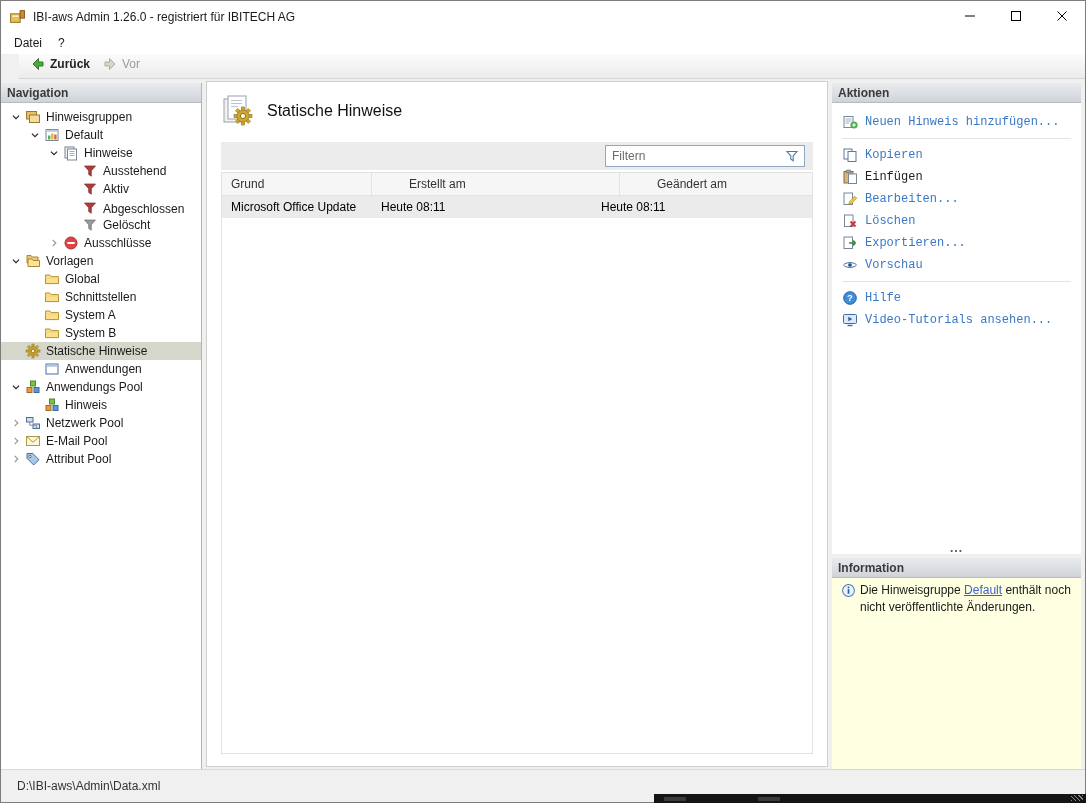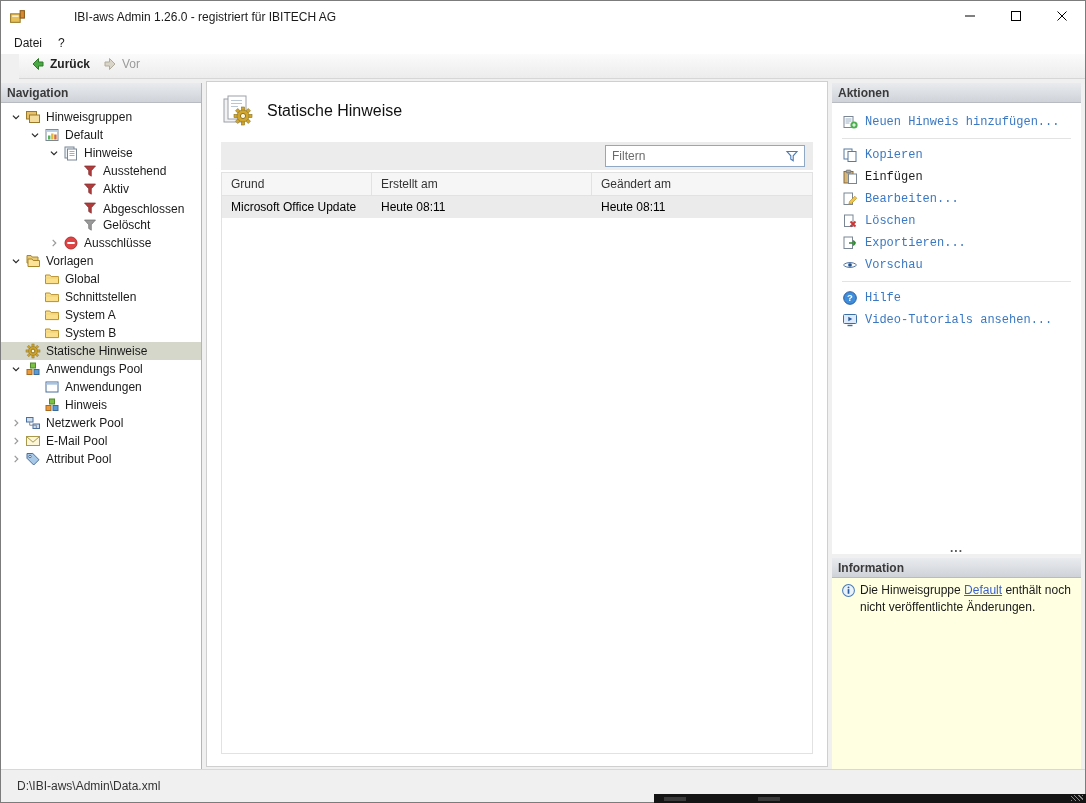--- a/index.html
+++ b/index.html
@@ -1,21 +1,21 @@
 <!DOCTYPE html>
 <html><head>
 <meta charset="utf-8">
 <style>
   *{box-sizing:border-box;margin:0;padding:0;}
   html,body{width:1086px;height:803px;}
   body{font-family:"Liberation Sans","DejaVu Sans",sans-serif;font-size:12px;color:#1a1a1a;background:#f0f0f0;overflow:hidden;position:relative;}
   .window{position:absolute;inset:0;border:1px solid #7c7c7c;background:#f0f0f0;display:flex;flex-direction:column;}
 
   
-  .titlebar{height:31px;background:#ffffff;display:flex;align-items:center;flex:none;gap:41px;}
+  .titlebar{height:31px;background:#ffffff;display:flex;align-items:center;flex:none;}
   .app-icon{width:17px;height:17px;margin-left:8px;display:inline-flex;}
   .title-text{margin-left:7px;}
   .win-controls{margin-left:auto;display:flex;height:100%;}
   .win-btn{width:46px;height:100%;display:flex;align-items:center;justify-content:center;background:transparent;border:none;cursor:pointer;}
   .win-btn svg{width:10px;height:10px;}
 
   
   .menubar{height:22px;background:#ffffff;display:flex;align-items:center;flex:none;padding-left:5px;}
   .menu-item{padding:3px 8px;cursor:default;}
   .toolbar{height:25px;flex:none;background:linear-gradient(#fbfbfb,#ececec);border-bottom:1px solid #d6d6d6;display:flex;align-items:flex-start;padding-left:5px;margin-left:18px;}
@@ -41,21 +41,21 @@
   .main-panel{position:absolute;left:205px;top:2px;bottom:2px;width:622px;background:#fff;border:1px solid #cfcfcf;display:flex;flex-direction:column;}
   .main-header{display:flex;align-items:center;gap:12px;padding:12px 14px 10px;flex:none;}
   .big-icon{width:34px;height:34px;flex:none;display:inline-flex;}
   .main-title{font-size:16px;font-weight:normal;color:#111;}
   .filter-band{margin:4px 14px 2px;height:28px;background:#ececec;display:flex;align-items:center;justify-content:flex-end;padding-right:8px;flex:none;}
   .filter-box{width:200px;height:22px;background:#fff;border:1px solid #8fa9c4;display:flex;align-items:center;}
   .filter-input{flex:1;border:none;outline:none;padding:0 6px;font:inherit;color:#333;min-width:0;background:transparent;}
   .filter-input::placeholder{color:#6b6b6b;}
   .filter-funnel{width:16px;height:16px;margin-right:4px;flex:none;display:inline-flex;cursor:pointer;}
   .list-box{margin:0 14px 12px;border:1px solid #e2e2e2;flex:1;display:flex;flex-direction:column;overflow:hidden;}
-  .thead{display:flex;background:#f6f6f6;border-bottom:1px solid #e2e2e2;flex:none;}
+  .thead{display:flex;background:#f6f6f6;border-bottom:1px solid #e2e2e2;flex:none;gap:28px;}
   .th{padding:4px 9px;color:#333;border-right:1px solid #e2e2e2;}
   .col0{width:150px;flex:none;}
   .col1{width:220px;flex:none;}
   .col2{flex:1;border-right:none;}
   .tr{display:flex;background:#ebebeb;flex:none;}
   .td{padding:4px 9px;color:#000;}
 
   
   .right-panel{position:absolute;left:831px;right:4px;top:4px;bottom:0;display:flex;flex-direction:column;}
   .actions-section{height:471px;flex:none;background:#fff;display:flex;flex-direction:column;position:relative;}
@@ -302,44 +302,44 @@
                     <rect x="-1.1" y="-7" width="2.2" height="14" transform="rotate(90)"></rect>
                     <rect x="-1.1" y="-7" width="2.2" height="14" transform="rotate(135)"></rect>
                     <circle r="4.4"></circle>
                   </g>
                   <circle r="1.9" fill="#fdf6dc" stroke="#8d7325"></circle>
                 </g>
               </svg>
             </span>
             <span class="tree-label">Statische Hinweise</span>
           </div>
+          <div class="tree-row" style="padding-left: 27px;">
+            <span class="chev"></span>
+            <span class="icon16">
+              <svg viewBox="0 0 16 16">
+                <rect x="2" y="3" width="12" height="10" fill="#fff" stroke="#4a6e9e"></rect>
+                <rect x="2.5" y="3.5" width="11" height="2.2" fill="#a8c4e0"></rect>
+              </svg>
+            </span>
+            <span class="tree-label">Anwendungen</span>
+          </div>
           <div class="tree-row" style="padding-left: 8px;">
             <span class="chev">
               <svg viewBox="0 0 16 16">
                 <path d="M4.5 6.5L8 10l3.5-3.5" fill="none" stroke="#262626" stroke-width="1.4"></path>
               </svg>
             </span>
             <span class="icon16">
               <svg viewBox="0 0 16 16">
                 <rect x="5.5" y="2" width="5" height="5" fill="#7bc144" stroke="#4e8a28"></rect>
                 <rect x="2" y="8.5" width="5" height="5" fill="#e89a3c" stroke="#a86a20"></rect>
                 <rect x="9" y="8.5" width="5" height="5" fill="#5a9bd4" stroke="#3a6a9a"></rect>
               </svg>
             </span>
             <span class="tree-label">Anwendungs Pool</span>
-          </div>
-          <div class="tree-row" style="padding-left: 27px;">
-            <span class="chev"></span>
-            <span class="icon16">
-              <svg viewBox="0 0 16 16">
-                <rect x="2" y="3" width="12" height="10" fill="#fff" stroke="#4a6e9e"></rect>
-                <rect x="2.5" y="3.5" width="11" height="2.2" fill="#a8c4e0"></rect>
-              </svg>
-            </span>
-            <span class="tree-label">Anwendungen</span>
           </div>
           <div class="tree-row" style="padding-left: 27px;">
             <span class="chev"></span>
             <span class="icon16">
               <svg viewBox="0 0 16 16">
                 <rect x="5.5" y="2" width="5" height="5" fill="#7bc144" stroke="#4e8a28"></rect>
                 <rect x="2" y="8.5" width="5" height="5" fill="#e89a3c" stroke="#a86a20"></rect>
                 <rect x="9" y="8.5" width="5" height="5" fill="#5a9bd4" stroke="#3a6a9a"></rect>
               </svg>
             </span>

